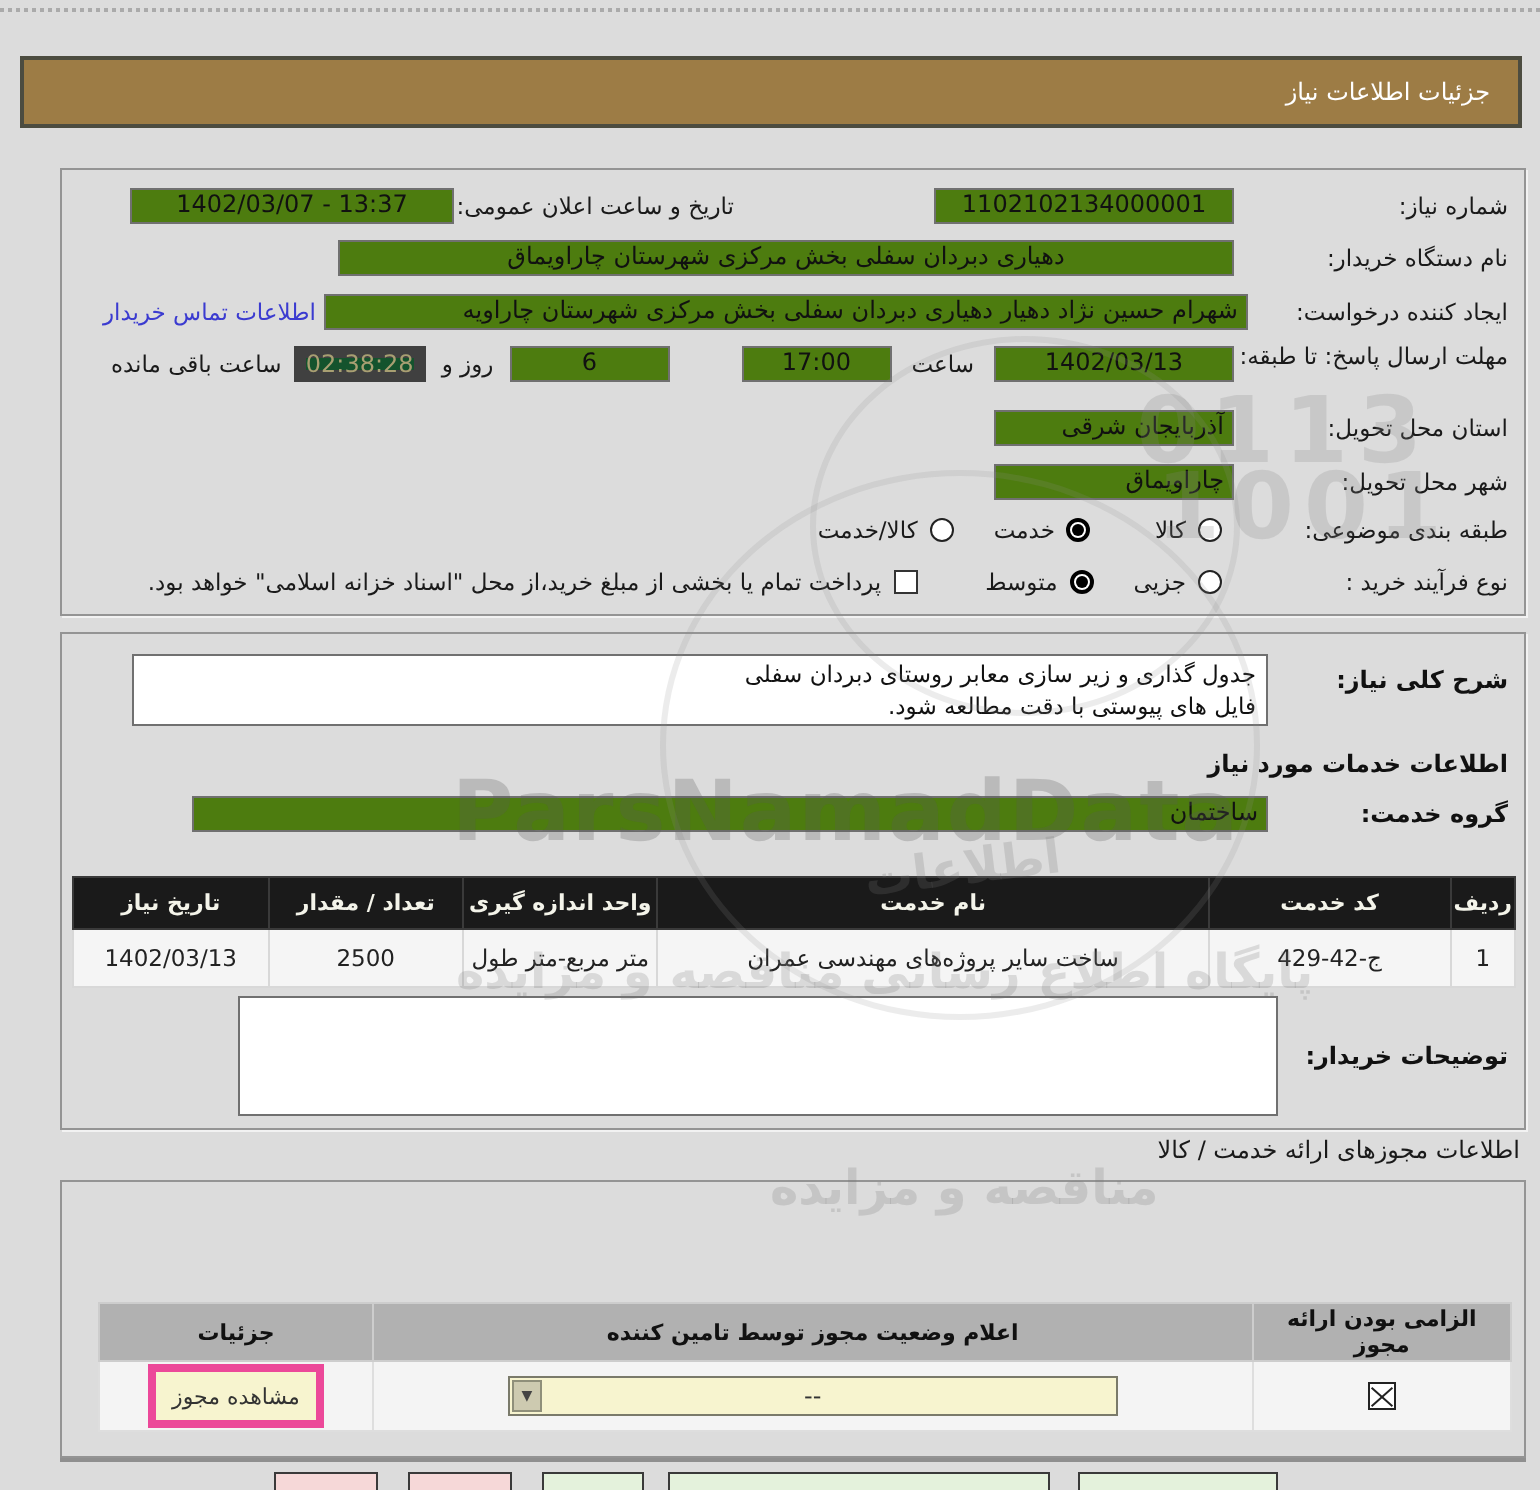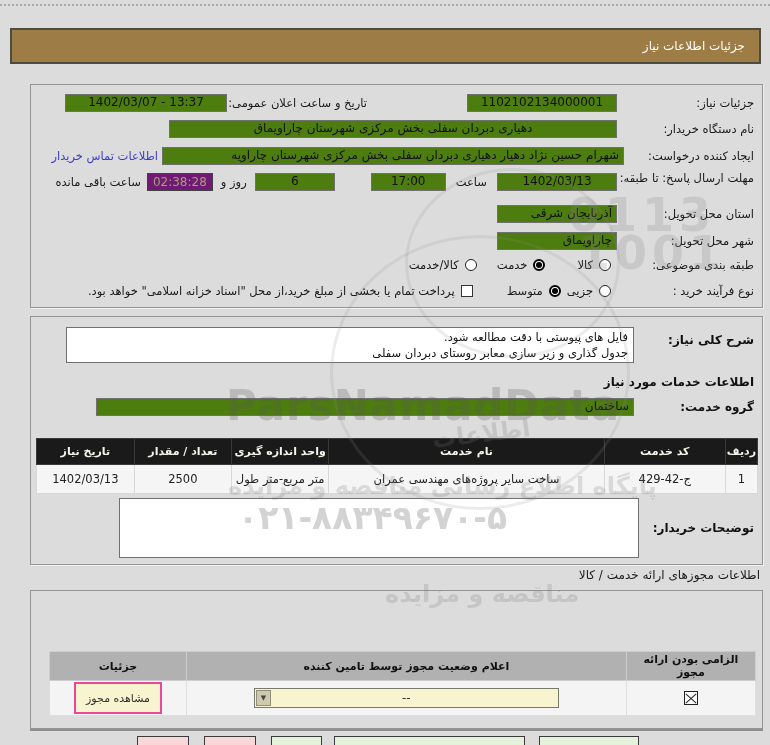--- a/index.html
+++ b/index.html
@@ -17,21 +17,21 @@
   .box3{top:590px;height:139px;box-shadow:0 2px 0 #8f8f8f;}
   .row{position:absolute;right:8px;left:8px;display:flex;align-items:center;direction:rtl;}
   .lbl{font-size:11.5px;color:#1a1a1a;flex:none;}
   .lblw{width:137px;}
   .blbl{font-weight:bold;font-size:12px;color:#111;flex:none;}
   .inp{background:#4d7c0f;border:1px solid #707070;height:18px;display:flex;align-items:flex-start;
        font-size:12px;color:#111;flex:none;padding:0 4px;}
   .center{justify-content:center;}
   .ltr{direction:ltr;unicode-bidi:isolate;}
   .link{color:#3b3bd0;font-size:11.5px;flex:none;cursor:pointer;}
-  .cdown{background:#701a75;border:1px solid #404040;color:#a89f72;height:18px;width:66px;
+  .cdown{background:#14532d;border:6px solid #404040;color:#a89f72;height:18px;width:66px;
          display:flex;align-items:center;justify-content:center;font-size:12px;flex:none;}
   .radio{width:12px;height:12px;border:1px solid #222;border-radius:50%;background:#fff;
          position:relative;flex:none;}
   .radio.checked{border:2px solid #000;}
   .radio.checked::after{content:"";position:absolute;inset:1px;background:#000;border-radius:50%;}
   .chk{width:12px;height:12px;border:1px solid #333;background:#fff;flex:none;}
   .xchk{width:14px;height:14px;border:1px solid #222;background:#fff;position:relative;margin:0 auto;}
   .xchk.checked::before,.xchk.checked::after{content:"";position:absolute;top:50%;left:-1px;
          right:-1px;height:1px;background:#222;}
   .xchk.checked::before{transform:rotate(42deg);}
@@ -40,21 +40,21 @@
             color:#111;padding:2px 5px;line-height:1.35;}
   .stable{position:absolute;left:5px;top:121px;width:722px;border-collapse:collapse;direction:rtl;}
   .stable th{background:#1a1a1a;color:#f4f4ea;font-size:11px;font-weight:bold;height:26px;
              border:1px solid #3a3a3a;}
   .stable td{background:#f5f5f5;font-size:11.5px;color:#222;height:29px;text-align:center;
              border:1px solid #d8d8d8;}
   .ltable{position:absolute;left:18px;top:60px;width:707px;border-collapse:collapse;direction:rtl;}
   .ltable th{background:#b1b1b1;color:#111;font-size:11px;font-weight:bold;height:29px;
              border:1px solid #cdcdcd;}
   .ltable td{background:#f4f4f4;height:30px;text-align:center;border:1px solid #dedede;}
-  .ybtn{background:#f7f4cf;border:2px solid #ec4899;height:32px;width:88px;margin:0 auto;
+  .ybtn{background:#f7f4cf;border:4px solid #ec4899;height:32px;width:88px;margin:0 auto;
         display:flex;align-items:center;justify-content:center;font-size:11px;color:#333;cursor:pointer;}
   .combo{background:#f7f4cf;border:1px solid #7a7a6a;height:20px;width:305px;margin:0 auto;
          display:flex;align-items:center;direction:rtl;position:relative;font-size:12px;color:#333;}
   .combo .val{flex:1;text-align:center;}
   .combo .arrow{position:absolute;left:1px;top:1px;bottom:1px;width:15px;background:#cdcab0;
          border:1px solid #8f8f7a;display:flex;align-items:center;justify-content:center;
          font-size:7px;color:#444;}
   .sec3title{position:absolute;top:568px;right:10px;font-size:12px;color:#1a1a1a;}
   .pbtn{position:absolute;top:736px;height:14px;border:1px solid #3a3a3a;cursor:pointer;}
   .pink{background:#f6d8d8;}
@@ -74,21 +74,21 @@
 
 <div class="page">
   <div class="dots"></div>
 
   <div class="titlebar">
     <span>جزئیات اطلاعات نیاز</span>
   </div>
 
   <div class="box box1">
     <div class="row" style="top:9px;">
-      <span class="lbl lblw">جزئیات نیاز:</span>
+      <span class="lbl lblw">شماره نیاز:</span>
       <div class="inp center ltr" style="width:150px;">
           <span>1102102134000001</span>
         </div>
       <span class="lbl" style="margin-right:100px;width:140px;">تاریخ و ساعت اعلان عمومی:</span>
       <div class="inp center ltr" style="width:162px;">
           <span>1402/03/07 - 13:37</span>
         </div>
     </div>
 
     <div class="row" style="top:35px;">
@@ -143,33 +143,33 @@
       <span class="lbl" style="margin-left:26px;">کالا</span>
       <span class="radio checked"></span>
       <span class="lbl" style="margin-left:14px;">خدمت</span>
       <span class="radio"></span>
       <span class="lbl">کالا/خدمت</span>
     </div>
 
     <div class="row" style="top:199px;gap:6px;">
       <span class="lbl lblw">نوع فرآیند خرید :</span>
       <span class="radio"></span>
-      <span class="lbl" style="">جزیی</span>
+      <span class="lbl" style="margin-left:14px;">جزیی</span>
       <span class="radio checked"></span>
       <span class="lbl" style="margin-left:28px;">متوسط</span>
       <span class="chk"></span>
       <span class="lbl">پرداخت تمام یا بخشی از مبلغ خرید،از محل "اسناد خزانه اسلامی" خواهد بود.</span>
     </div>
   </div>
 
   <div class="box box2">
     <span class="blbl" style="position:absolute;top:16px;right:8px;">شرح کلی نیاز:</span>
     <div class="multibox" style="top:10px;right:128px;width:568px;height:36px;text-align:right;">
+      <div>جدول گذاری و زیر سازی معابر روستای دبردان سفلی</div>
       <div>فایل های پیوستی با دقت مطالعه شود.</div>
-      <div>جدول گذاری و زیر سازی معابر روستای دبردان سفلی</div>
     </div>
 
     <span class="blbl" style="position:absolute;top:58px;right:8px;">اطلاعات خدمات مورد نیاز</span>
 
     <span class="blbl" style="position:absolute;top:83px;right:8px;">گروه خدمت:</span>
     <div class="inp" style="position:absolute;top:81px;right:128px;width:538px;">
         <span>ساختمان</span>
       </div>
 
     <table class="stable">
@@ -232,16 +232,15 @@
   <div class="pbtn green" style="left:539px;width:100px;"></div>
 
   <div class="wm">
     <div class="wm-circle" style="left:405px;top:168px;width:215px;height:190px;"></div>
     <div class="wm-circle" style="left:330px;top:235px;width:300px;height:275px;"></div>
     <span class="wm-num" style="left:568px;top:188px;">0113</span>
     <span class="wm-num" style="left:578px;top:226px;">1001</span>
     <span class="wm-brand" style="left:226px;top:381px;">ParsNamadData</span>
     <span class="wm-fa" style="left:432px;top:420px;transform:rotate(-7deg);">اطلاعات</span>
     <span class="wm-fa" style="left:228px;top:472px;">پایگاه اطلاع رسانی مناقصه و مزایده</span>
-    <span class="wm-phone" style="left:238px;top:498px;">۰۲۱-۸۸۳۴۹۶۷۰-۵</span>
     <span class="wm-fa" style="left:385px;top:580px;">مناقصه و مزایده</span>
   </div>
 </div>
 
 </body></html>

